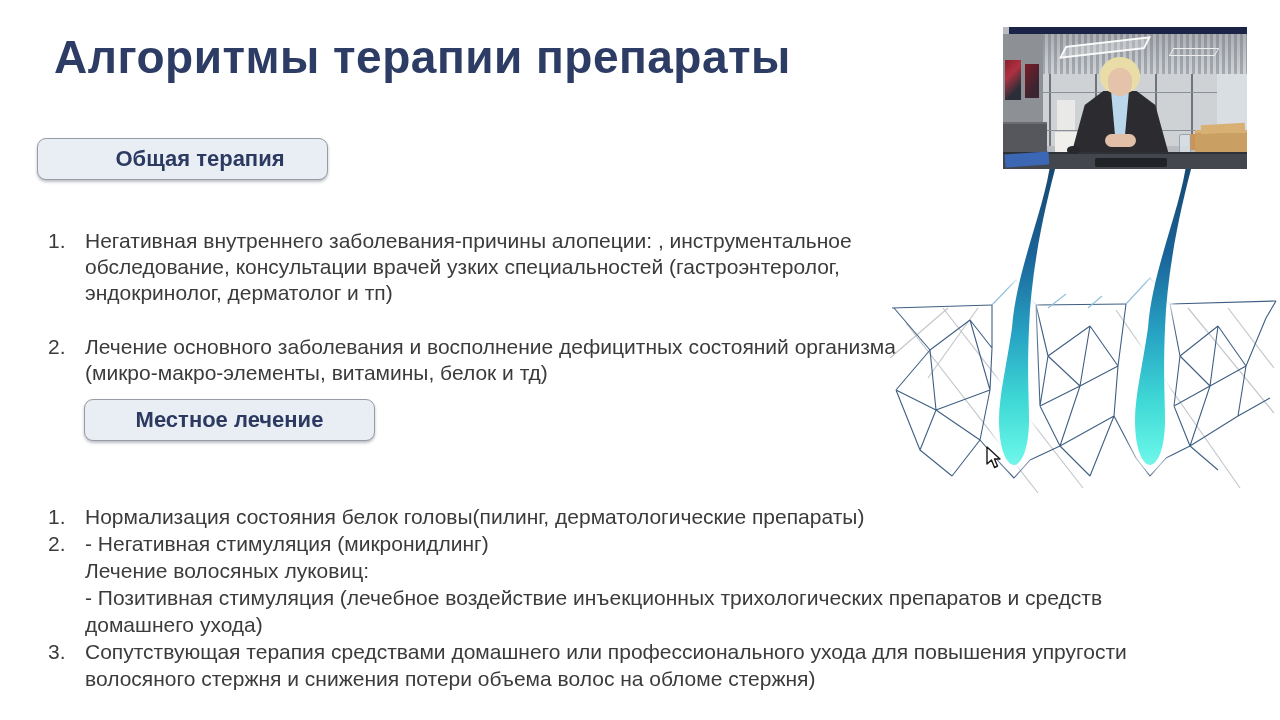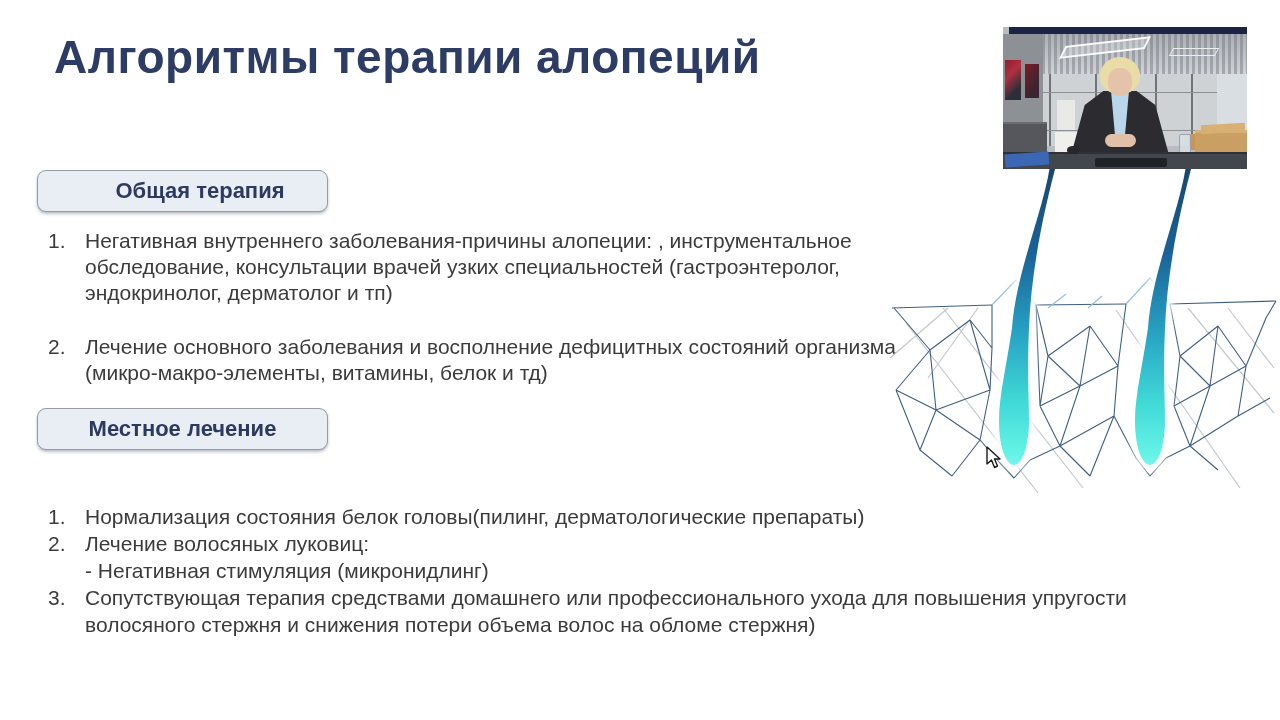--- a/index.html
+++ b/index.html
@@ -21,22 +21,22 @@
   
   .badge {
     position:absolute; left:37px; width:291px; height:42px;
     background:#e9eef5;
     border:1px solid #979ca4;
     border-radius:9px;
     box-shadow:0 2px 3px rgba(60,70,90,0.35);
     display:flex; align-items:center; justify-content:center;
     font-size:22px; font-weight:700; color:#2c3a62;
   }
-  .badge-general { top:170px;padding-left:35px; }
-  .badge-local   { top:408px; }
+  .badge-general { top:138px;padding-left:35px; }
+  .badge-local   { top:399px;margin-left:47px; }
 
   
   .num-list { position:absolute; font-size:21px; line-height:26px; color:#3b3b3b; }
   .list-general { left:44px; top:228px; width:856px; }
   .list-local   { left:44px; top:503px; width:1155px; line-height:27px; }
   .list-item { display:flex; }
   .list-general .list-item { margin-bottom:28px; }
   .item-num { width:41px; flex:0 0 41px; padding-left:4px; }
   .item-body { flex:1; }
   .sub-line { display:block; }
@@ -106,21 +106,21 @@
     background:#c99f63; border-top:3px solid #d8b074; }
   .cardboard-flap { position:absolute; left:198px; top:90px; width:44px; height:9px;
     background:#d8b074; transform:rotate(-3deg); }
 
   
   .cursor { position:absolute; left:986px; top:446px; width:16px; height:24px; }
 </style>
 </head>
 <body>
 
-<h1 class="slide-title">Алгоритмы терапии алопеций</h1>
+<h1 class="slide-title">Алгоритмы терапии препараты</h1>
 
 <div class="badge badge-general">
   <span>Общая терапия</span>
 </div>
 
 <div class="num-list list-general">
   <div class="list-item">
     <span class="item-num">1.</span>
     <span class="item-body">Негативная внутреннего заболевания-причины алопеции: , инструментальное обследование, консультации врачей узких специальностей (гастроэнтеролог, эндокринолог, дерматолог и тп)</span>
   </div>
@@ -135,22 +135,23 @@
 </div>
 
 <div class="num-list list-local">
   <div class="list-item">
     <span class="item-num">1.</span>
     <span class="item-body">Нормализация состояния белок головы(пилинг, дерматологические препараты)</span>
   </div>
   <div class="list-item">
     <span class="item-num">2.</span>
     <span class="item-body">
+      <span class="sub-line">- Негативная стимуляция (микронидлинг)</span>
       <span class="sub-line">Лечение волосяных луковиц:</span>
-      <span class="sub-line">- Негативная стимуляция (микронидлинг)</span>
+      <span class="sub-line">- Позитивная стимуляция (лечебное воздействие инъекционных  трихологических препаратов и средств домашнего ухода)</span>
     </span>
   </div>
   <div class="list-item">
     <span class="item-num">3.</span>
     <span class="item-body">Сопутствующая терапия средствами домашнего или профессионального ухода для повышения упругости волосяного стержня и снижения потери объема волос на обломе стержня)</span>
   </div>
 </div>
 
 <div class="follicle-art">
   <svg viewBox="0 0 392 350">

